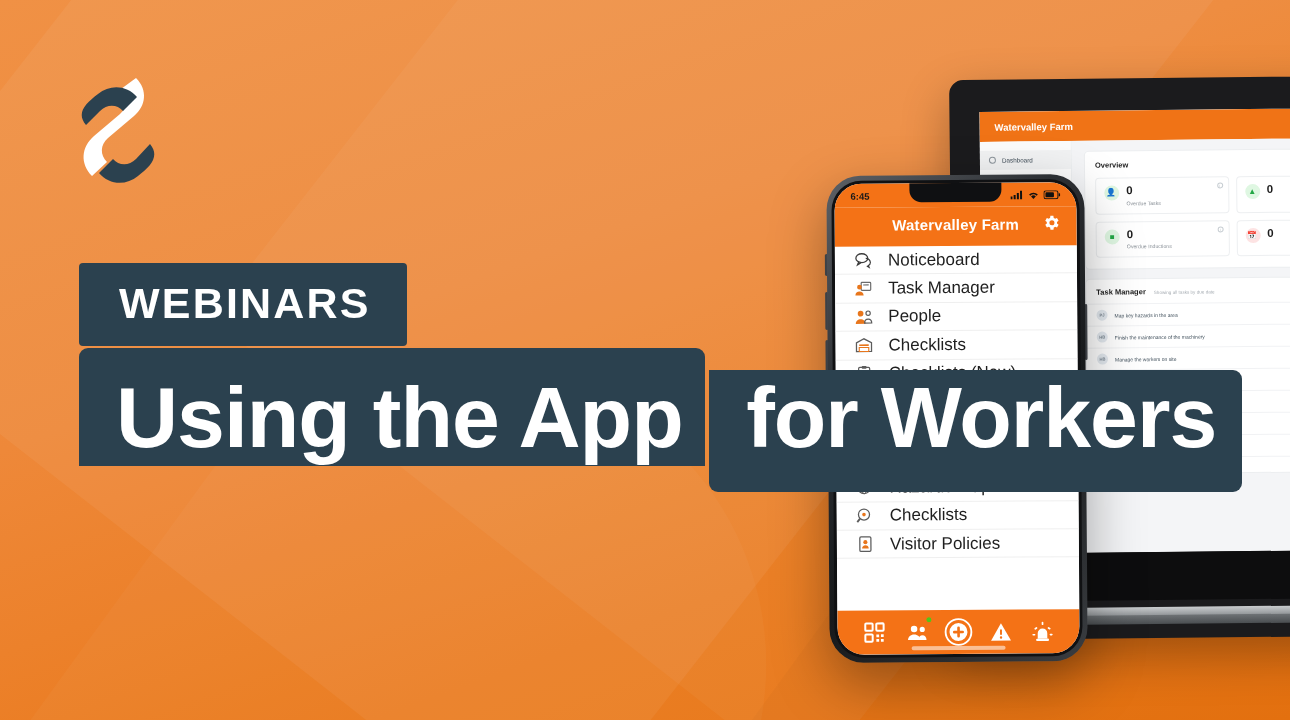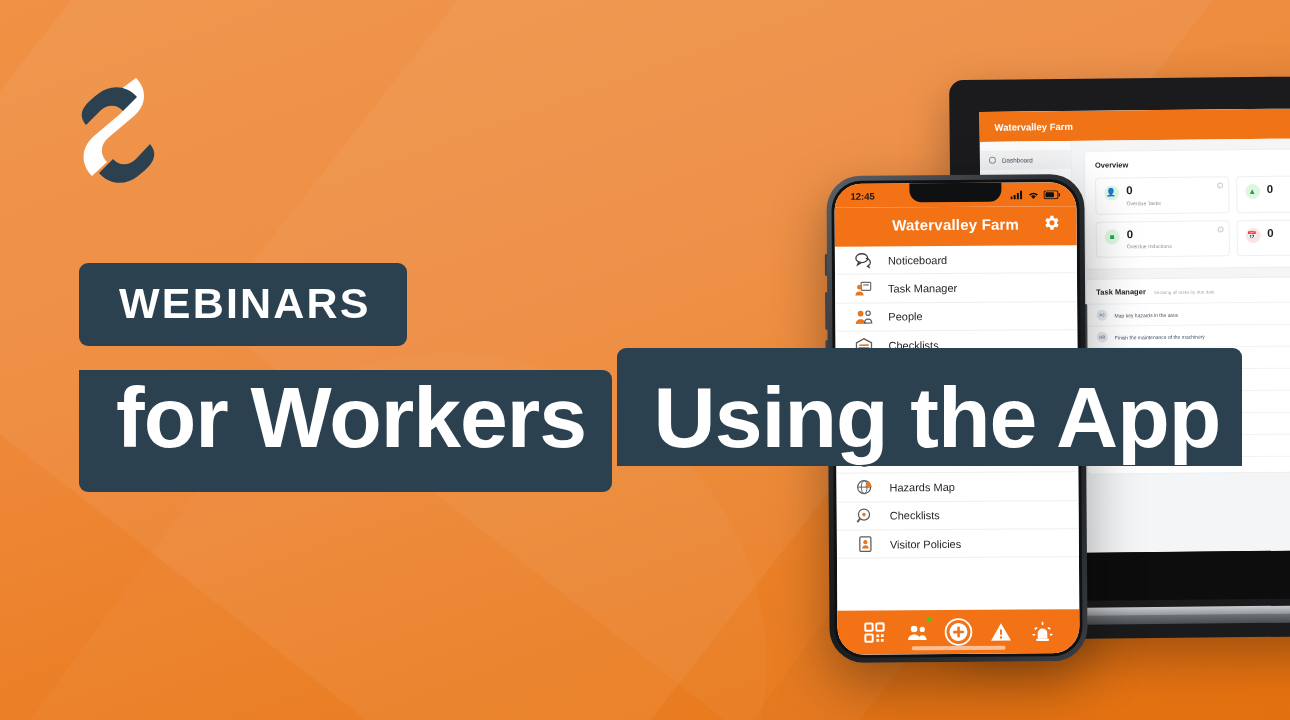--- a/index.html
+++ b/index.html
@@ -22,21 +22,21 @@
          border-radius:300px; background:rgba(255,255,255,.03); }
   .sw4 { width:500px; height:700px; left:760px; top:440px; transform:rotate(36deg);
          border-radius:260px; background:rgba(0,0,0,.02); }
 
   
   #logo { position:absolute; left:78px; top:72px; width:78px; height:126px; z-index:6; }
 
   
   #webinars-badge {
     position:absolute; left:79px; top:263px; z-index:6;
-    background:#2b414f; border-radius:9px;
+    background:#2b414f; border-radius:4px;
     padding:19px 36px 21px 40px;
   }
   #webinars-badge .txt {
     color:#ffffff; font-weight:bold; font-size:43px; letter-spacing:2.2px;
     line-height:1; white-space:nowrap;
   }
   #title-block { position:absolute; left:79px; top:348px; z-index:6; }
   .title-row { background:#2b414f; display:inline-block; }
   .title-row.r1 { border-radius:9px 9px 0 0; padding:26px 22px 4px 37px; }
   .title-row.r2 { border-radius:0 9px 9px 9px; padding:4px 26px 30px 37px; }
@@ -132,21 +132,21 @@
   .ph-header { background:#f47216; padding:9px 0 13px; position:relative; flex-shrink:0; }
   .ph-header .name { color:#fff; font-size:15px; font-weight:bold; text-align:center;
                      letter-spacing:.2px; }
   .ph-gear { position:absolute; right:16px; top:7px; }
 
   .ph-menu { flex:1; background:#fff; overflow:hidden; }
   .mrow { display:flex; align-items:center; gap:15px; padding:0 0 0 19px;
           height:28.4px; border-bottom:1px solid #efefef; }
   .mrow .ic { width:19px; height:19px; flex-shrink:0;
               display:flex; align-items:center; justify-content:center; }
-  .mrow .lbl { font-size:11px; color:#1f1f1f; }
+  .mrow .lbl { font-size:17px; color:#1f1f1f; }
 
   .ph-tabbar { background:#f47216; height:44px; display:flex; align-items:center;
                justify-content:space-around; padding:0 16px; flex-shrink:0; position:relative; }
   .ph-tabbar .tb { position:relative; display:flex; align-items:center;
                    justify-content:center; width:30px; height:30px; }
   .home-ind { position:absolute; bottom:4px; left:50%; transform:translateX(-50%);
               width:94px; height:4px; background:rgba(255,255,255,.55); border-radius:3px; }
   .badge-dot { position:absolute; right:-1px; top:-1px; width:7px; height:7px;
                border-radius:50%; background:#53c41a; border:1px solid #f47216; }
 </style>
@@ -166,25 +166,25 @@
     <path d="M20 22 C32 12 49 13 59 25 L45 39 C39 32 29 32 22 39 L8 53 C-2 41 7 32 20 22 Z" fill="#2b414f"></path>
     <path d="M72 72 C82 84 73 94 60 104 C48 114 31 113 21 101 L35 87 C41 94 51 94 58 87 Z" fill="#2b414f"></path>
   </svg>
 </div>
 
 <div id="webinars-badge">
   <div class="txt">WEBINARS</div>
 </div>
 
 <div id="title-block">
+  <div class="title-row r1">
+    <div class="txt">Using the App</div>
+  </div>
   <div class="title-row r2">
     <div class="txt">for Workers</div>
-  </div>
-  <div class="title-row r1">
-    <div class="txt">Using the App</div>
   </div>
 </div>
 
 <div id="tablet">
   <div class="tab-bezel"></div>
   <div class="tab-screen">
 
     <div class="tab-topbar">
       <div class="t">Watervalley Farm</div>
     </div>
@@ -293,21 +293,21 @@
   <div class="ph-btn b2"></div>
   <div class="ph-btn b3"></div>
   <div class="ph-btn r1"></div>
 
   <div class="ph-frame">
     <div class="ph-inner">
       <div class="ph-screen">
 
         <div class="ph-status">
           <div class="notch"></div>
-          <div class="time">12:45</div>
+          <div class="time">6:45</div>
           <div class="ph-sig">
             <svg width="13" height="9" viewBox="0 0 13 9">
               <rect x="0" y="6" width="2" height="3" fill="#111"></rect>
                 <rect x="3.2" y="4.3" width="2" height="4.7" fill="#111"></rect>
               <rect x="6.4" y="2.4" width="2" height="6.6" fill="#111"></rect>
                 <rect x="9.6" y="0" width="2" height="9" fill="#111"></rect>
             </svg>
             <svg width="12" height="9" viewBox="0 0 12 9">
               <path d="M6 8.6 L3.6 5.9 A3.7 3.7 0 0 1 8.4 5.9 Z" fill="#111"></path>
               <path d="M1.6 4.1 A6.4 6.4 0 0 1 10.4 4.1 L9.2 5.3 A4.8 4.8 0 0 0 2.8 5.3 Z" fill="#111"></path>

